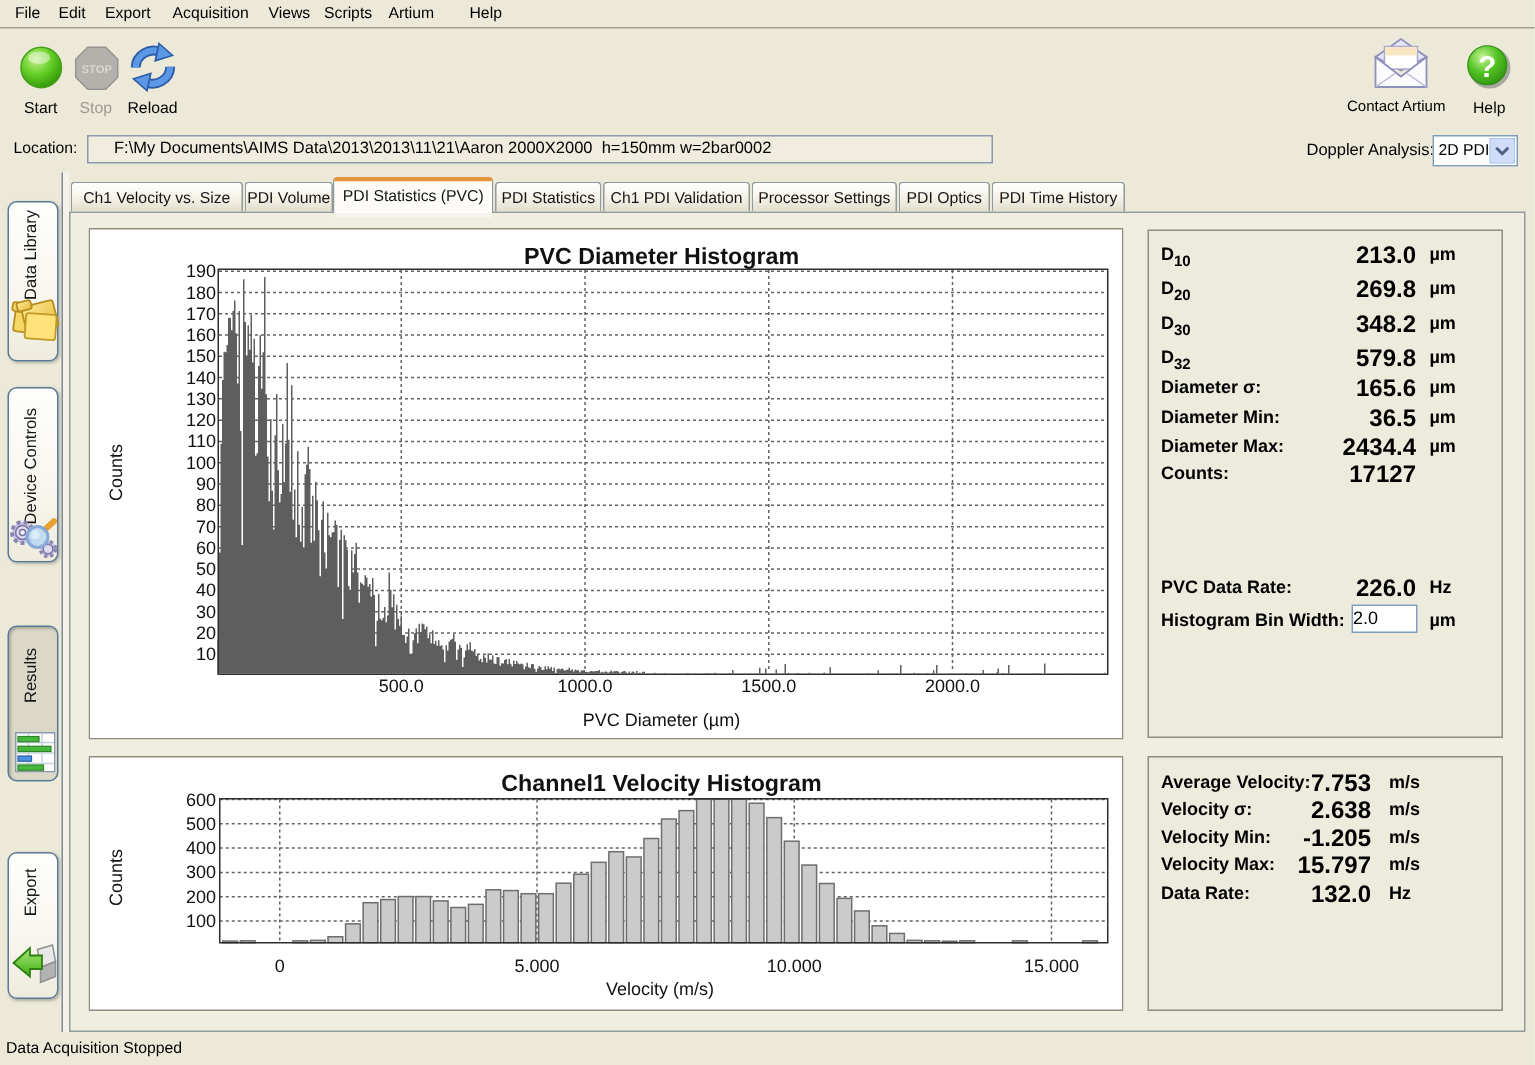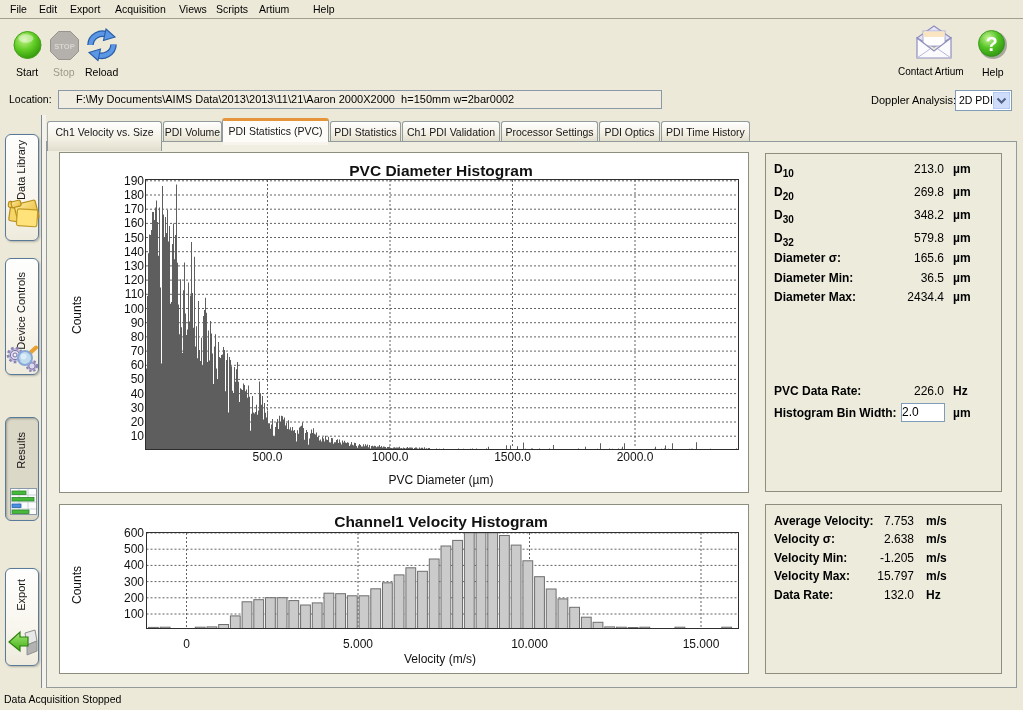--- a/index.html
+++ b/index.html
@@ -10,21 +10,21 @@
   .tab{position:absolute;box-sizing:border-box;border:1px solid #919b9c;border-bottom:none;
        border-radius:3px 3px 0 0;background:linear-gradient(#ffffff,#f4f1e6 55%,#e2decd);
        font-size:10.5px;text-align:center;color:#161616}
   .tab span{position:absolute;left:0;right:0;top:4px;white-space:nowrap;overflow:hidden}
   .sidetab{position:absolute;box-sizing:border-box;border:1px solid #5a7a99;border-radius:6px;
        background:linear-gradient(180deg,#fefefd 0%,#f8f6ee 60%,#eeebdd 100%);
        box-shadow:1px 1px 2px rgba(120,120,110,.5)}
   .vtext{position:absolute;left:50%;margin-left:-7px;font-size:11px;color:#161616;
        white-space:nowrap;writing-mode:vertical-rl;transform:rotate(180deg)}
   .srow{position:absolute;left:8px;right:6px;height:16px;font-size:12px;font-weight:bold;white-space:nowrap}
-  .srow .val{position:absolute;right:51px;top:0;font-weight:normal;font-size:12px}
+  .srow .val{position:absolute;right:51px;top:0;font-weight:bold;font-size:16px}
   .srow .unit{position:absolute;left:179px;top:0}
   .srow2 .val{right:81px}
   .srow2 .unit{left:152px}
 </style>
 </head>
 <body>
 
 <div class="abs menu" style="left:10px;top:3px">File</div>
 <div class="abs menu" style="left:39px;top:3px">Edit</div>
 <div class="abs menu" style="left:70px;top:3px">Export</div>
@@ -163,21 +163,21 @@
       </defs>
     <polygon points="17,6 27,3 29,14 19,18" fill="#e8e8e8" stroke="#909090"></polygon>
     <polygon points="19,18 29,14 29,24 19,28" fill="#b2b2b2" stroke="#909090"></polygon>
     <polygon points="1,15 12,5 12,10 20,10 20,19 12,19 12,24" fill="url(#garr)" stroke="#2d8010" stroke-width="1.2"></polygon>
   </svg>
 </div>
 
 <div class="abs" style="left:46px;top:141px;width:971px;height:547px;box-sizing:border-box;
      border:1px solid #919b9c;background:#f0eee1"></div>
 
-<div class="tab" style="left:47px;top:121px;width:115px;height:30px">
+<div class="tab" style="left:47px;top:121px;width:115px;height:20px">
     <span>Ch1 Velocity vs. Size</span>
   </div>
 <div class="tab" style="left:163px;top:121px;width:59px;height:20px">
     <span>PDI Volume</span>
   </div>
 <div class="tab" style="left:330px;top:121px;width:71px;height:20px">
     <span>PDI Statistics</span>
   </div>
 <div class="tab" style="left:402px;top:121px;width:98px;height:20px">
     <span>Ch1 PDI Validation</span>
@@ -337,20 +337,21 @@
 
 <div class="abs" style="left:765px;top:153px;width:237px;height:339px;box-sizing:border-box;
      border:1px solid #8e8e7e;background:#edebdc">
   <div class="srow" style="top:7.5px">D<span style="font-size:10px;vertical-align:-4px">10</span><span class="val">213.0</span><span class="unit">µm</span></div>
   <div class="srow" style="top:30.5px">D<span style="font-size:10px;vertical-align:-4px">20</span><span class="val">269.8</span><span class="unit">µm</span></div>
   <div class="srow" style="top:53.5px">D<span style="font-size:10px;vertical-align:-4px">30</span><span class="val">348.2</span><span class="unit">µm</span></div>
   <div class="srow" style="top:76.5px">D<span style="font-size:10px;vertical-align:-4px">32</span><span class="val">579.8</span><span class="unit">µm</span></div>
   <div class="srow" style="top:97px">Diameter σ:<span class="val">165.6</span><span class="unit">µm</span></div>
   <div class="srow" style="top:116.5px">Diameter Min:<span class="val">36.5</span><span class="unit">µm</span></div>
   <div class="srow" style="top:135.5px">Diameter Max:<span class="val">2434.4</span><span class="unit">µm</span></div>
+  <div class="srow" style="top:154px">Counts:<span class="val">17127</span></div>
   <div class="srow" style="top:230px">PVC Data Rate:<span class="val">226.0</span><span class="unit">Hz</span></div>
   <div class="srow" style="top:251.5px">Histogram Bin Width:<span class="unit">µm</span>
     <span style="position:absolute;left:127px;top:-3px;width:44px;height:19px;box-sizing:border-box;
       border:1px solid #7f9db9;background:#fff;font-weight:normal;font-size:12px;text-align:left;
       padding:1px 6px 0 0">2.0</span>
   </div>
 </div>
 
 <div class="abs" style="left:765px;top:504px;width:237px;height:170px;box-sizing:border-box;
      border:1px solid #8e8e7e;background:#edebdc">

